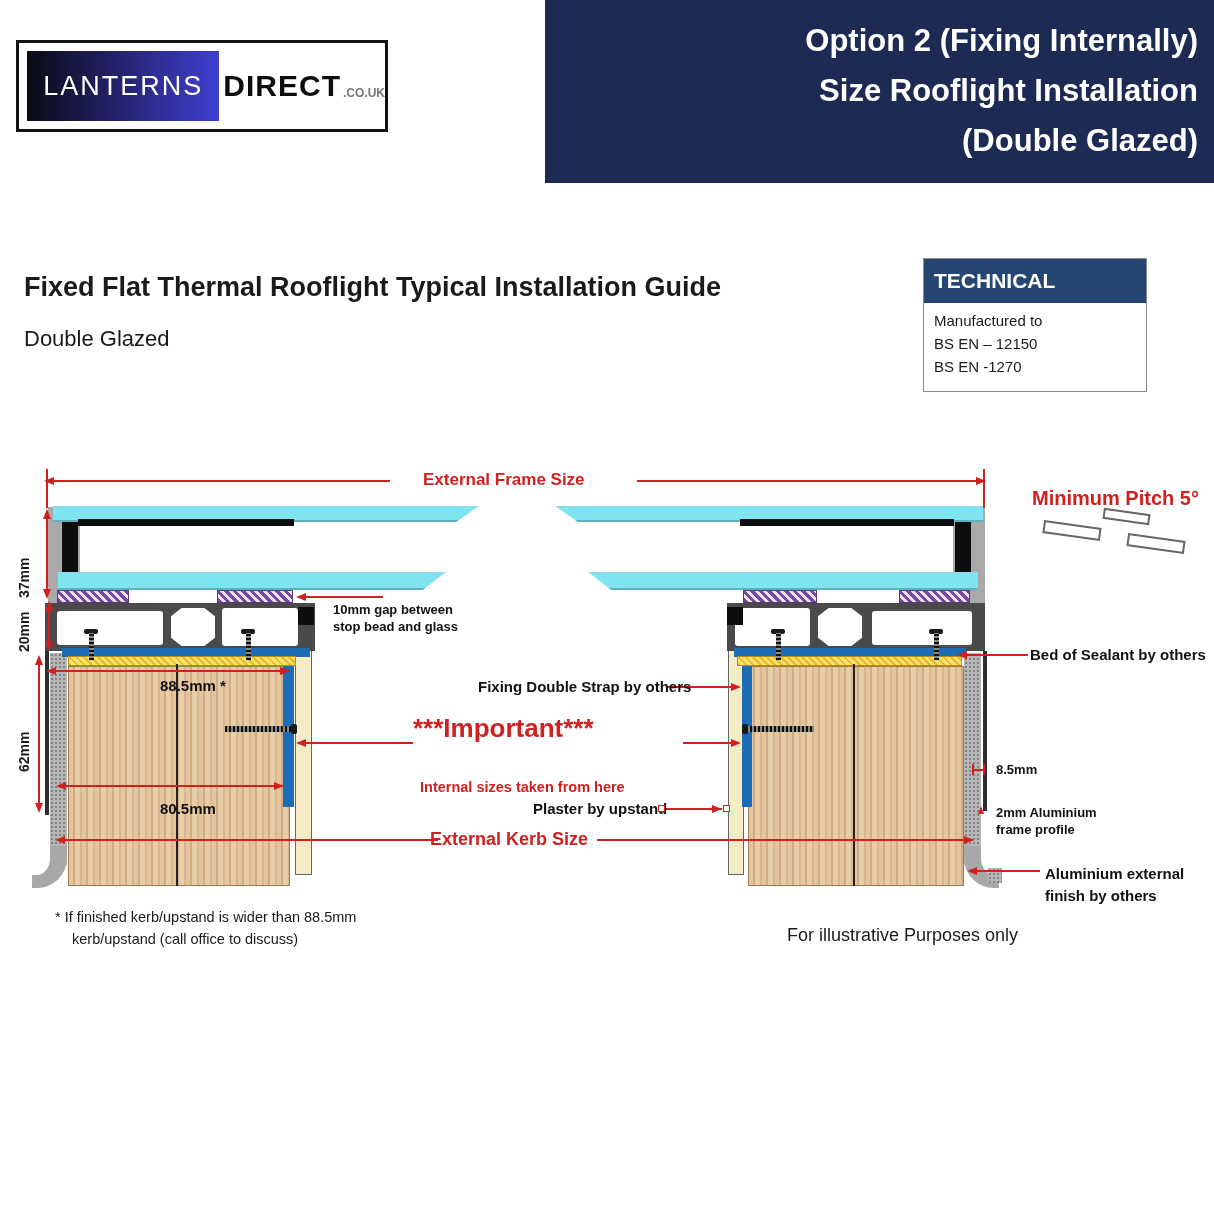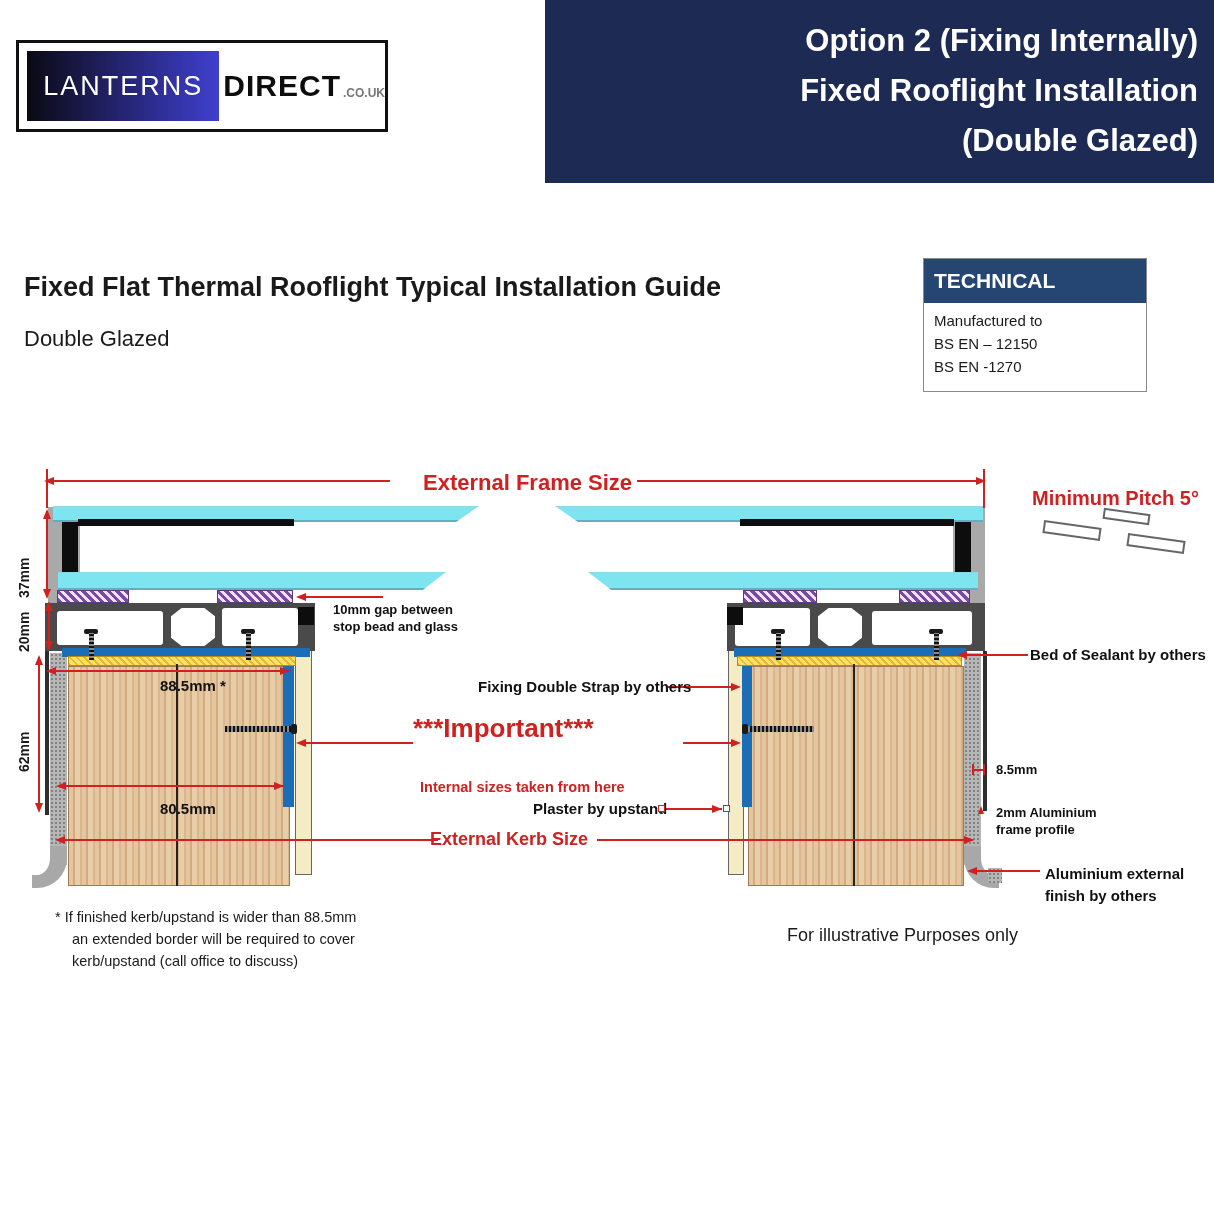--- a/index.html
+++ b/index.html
@@ -72,21 +72,21 @@
   .pitch-rect{background:#fff;border:2px solid #666;transform:rotate(8deg);z-index:3;box-sizing:border-box;}
   .note{font-size:14.5px;line-height:22px;z-index:11;}
 </style>
 </head>
 <body>
 
 <div id="page">
 
   <div class="abs" id="banner">
     <div>Option 2 (Fixing Internally)</div>
-    <div>Fixed Rooflight Installation</div>
+    <div>Size Rooflight Installation</div>
     <div>(Double Glazed)</div>
   </div>
 
   <div class="abs" id="logo">
     <div class="grad">
       <span>LANTERNS</span>
     </div>
     <span class="direct">DIRECT</span>
     <span class="tld">.CO.UK</span>
   </div>
@@ -166,21 +166,21 @@
   <div class="abs pitch-rect" style="left:1043px;top:524px;width:58px;height:13px;"></div>
   <div class="abs pitch-rect" style="left:1103px;top:511px;width:47px;height:11px;"></div>
   <div class="abs pitch-rect" style="left:1127px;top:537px;width:58px;height:13px;"></div>
 
   <div class="abs rl" style="left:48px;top:480px;width:342px;height:2px;"></div>
   <div class="abs rl" style="left:637px;top:480px;width:348px;height:2px;"></div>
   <div class="abs ah ah-l" style="left:44px;top:477px;"></div>
   <div class="abs ah ah-r" style="left:976px;top:477px;"></div>
   <div class="abs rl" style="left:46px;top:469px;width:2px;height:39px;"></div>
   <div class="abs rl" style="left:983px;top:469px;width:2px;height:39px;"></div>
-  <div class="abs rlbl" style="left:423px;top:470px;font-size:22px;">External Frame Size</div>
+  <div class="abs rlbl" style="left:423px;top:470px;font-size:17px;">External Frame Size</div>
 
   <div class="abs rl" style="left:46px;top:511px;width:2px;height:85px;"></div>
   <div class="abs ah ah-u" style="left:43px;top:509px;"></div>
   <div class="abs ah ah-d" style="left:43px;top:589px;"></div>
   <div class="abs vtext" style="left:16px;top:528px;height:70px;">37mm</div>
 
   <div class="abs rl" style="left:48px;top:603px;width:2px;height:45px;"></div>
   <div class="abs ah ah-u" style="left:45px;top:601px;"></div>
   <div class="abs ah ah-d" style="left:45px;top:641px;"></div>
   <div class="abs vtext" style="left:16px;top:600px;height:52px;">20mm</div>
@@ -247,18 +247,17 @@
 
   <div class="abs rl" style="left:976px;top:870px;width:64px;height:2px;"></div>
   <div class="abs ah ah-l" style="left:967px;top:867px;"></div>
   <div class="abs blbl" style="left:1045px;top:863px;font-size:15px;line-height:22px;">
     <div>Aluminium external</div>
     <div>finish by others</div>
   </div>
 
   <div class="abs note" style="left:55px;top:906px;">
     <div>* If finished kerb/upstand is wider than 88.5mm</div>
-    <div style="margin-left:17px;">an extended border will be required to cover</div>
     <div style="margin-left:17px;">kerb/upstand (call office to discuss)</div>
   </div>
   <div class="abs" style="left:787px;top:925px;font-size:18px;z-index:11;">For illustrative Purposes only</div>
 
 </div>
 
 </body></html>

